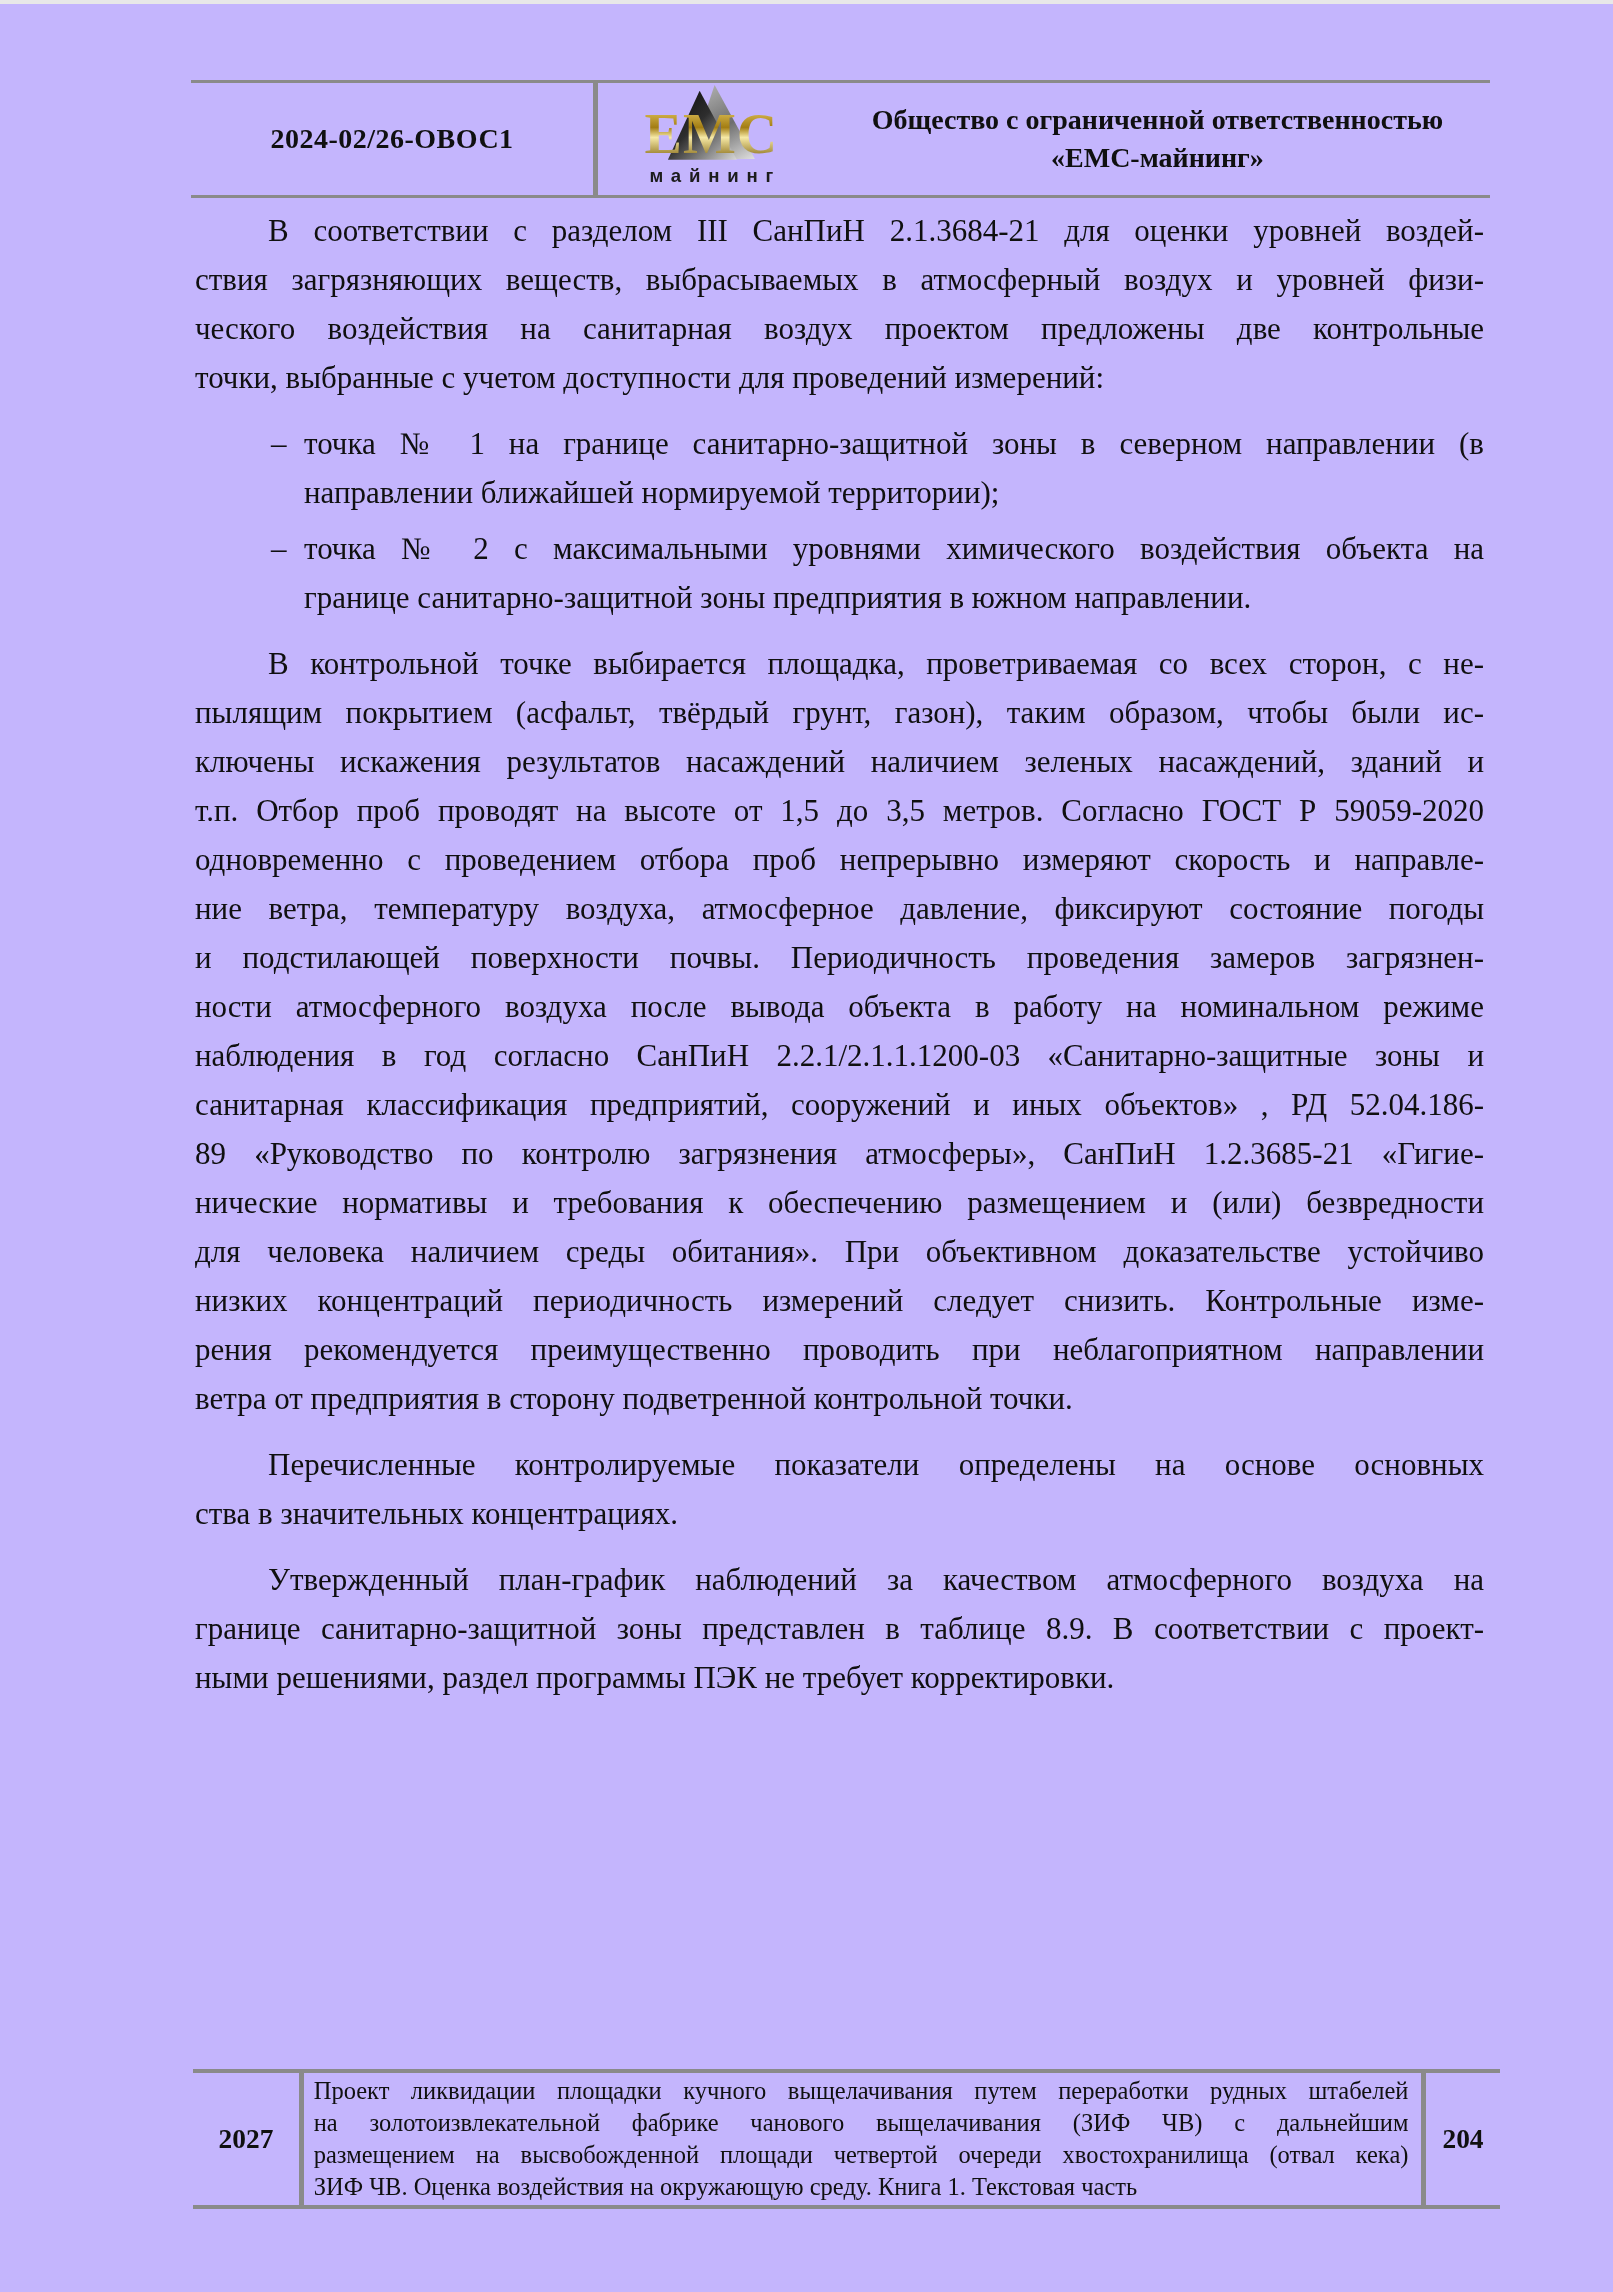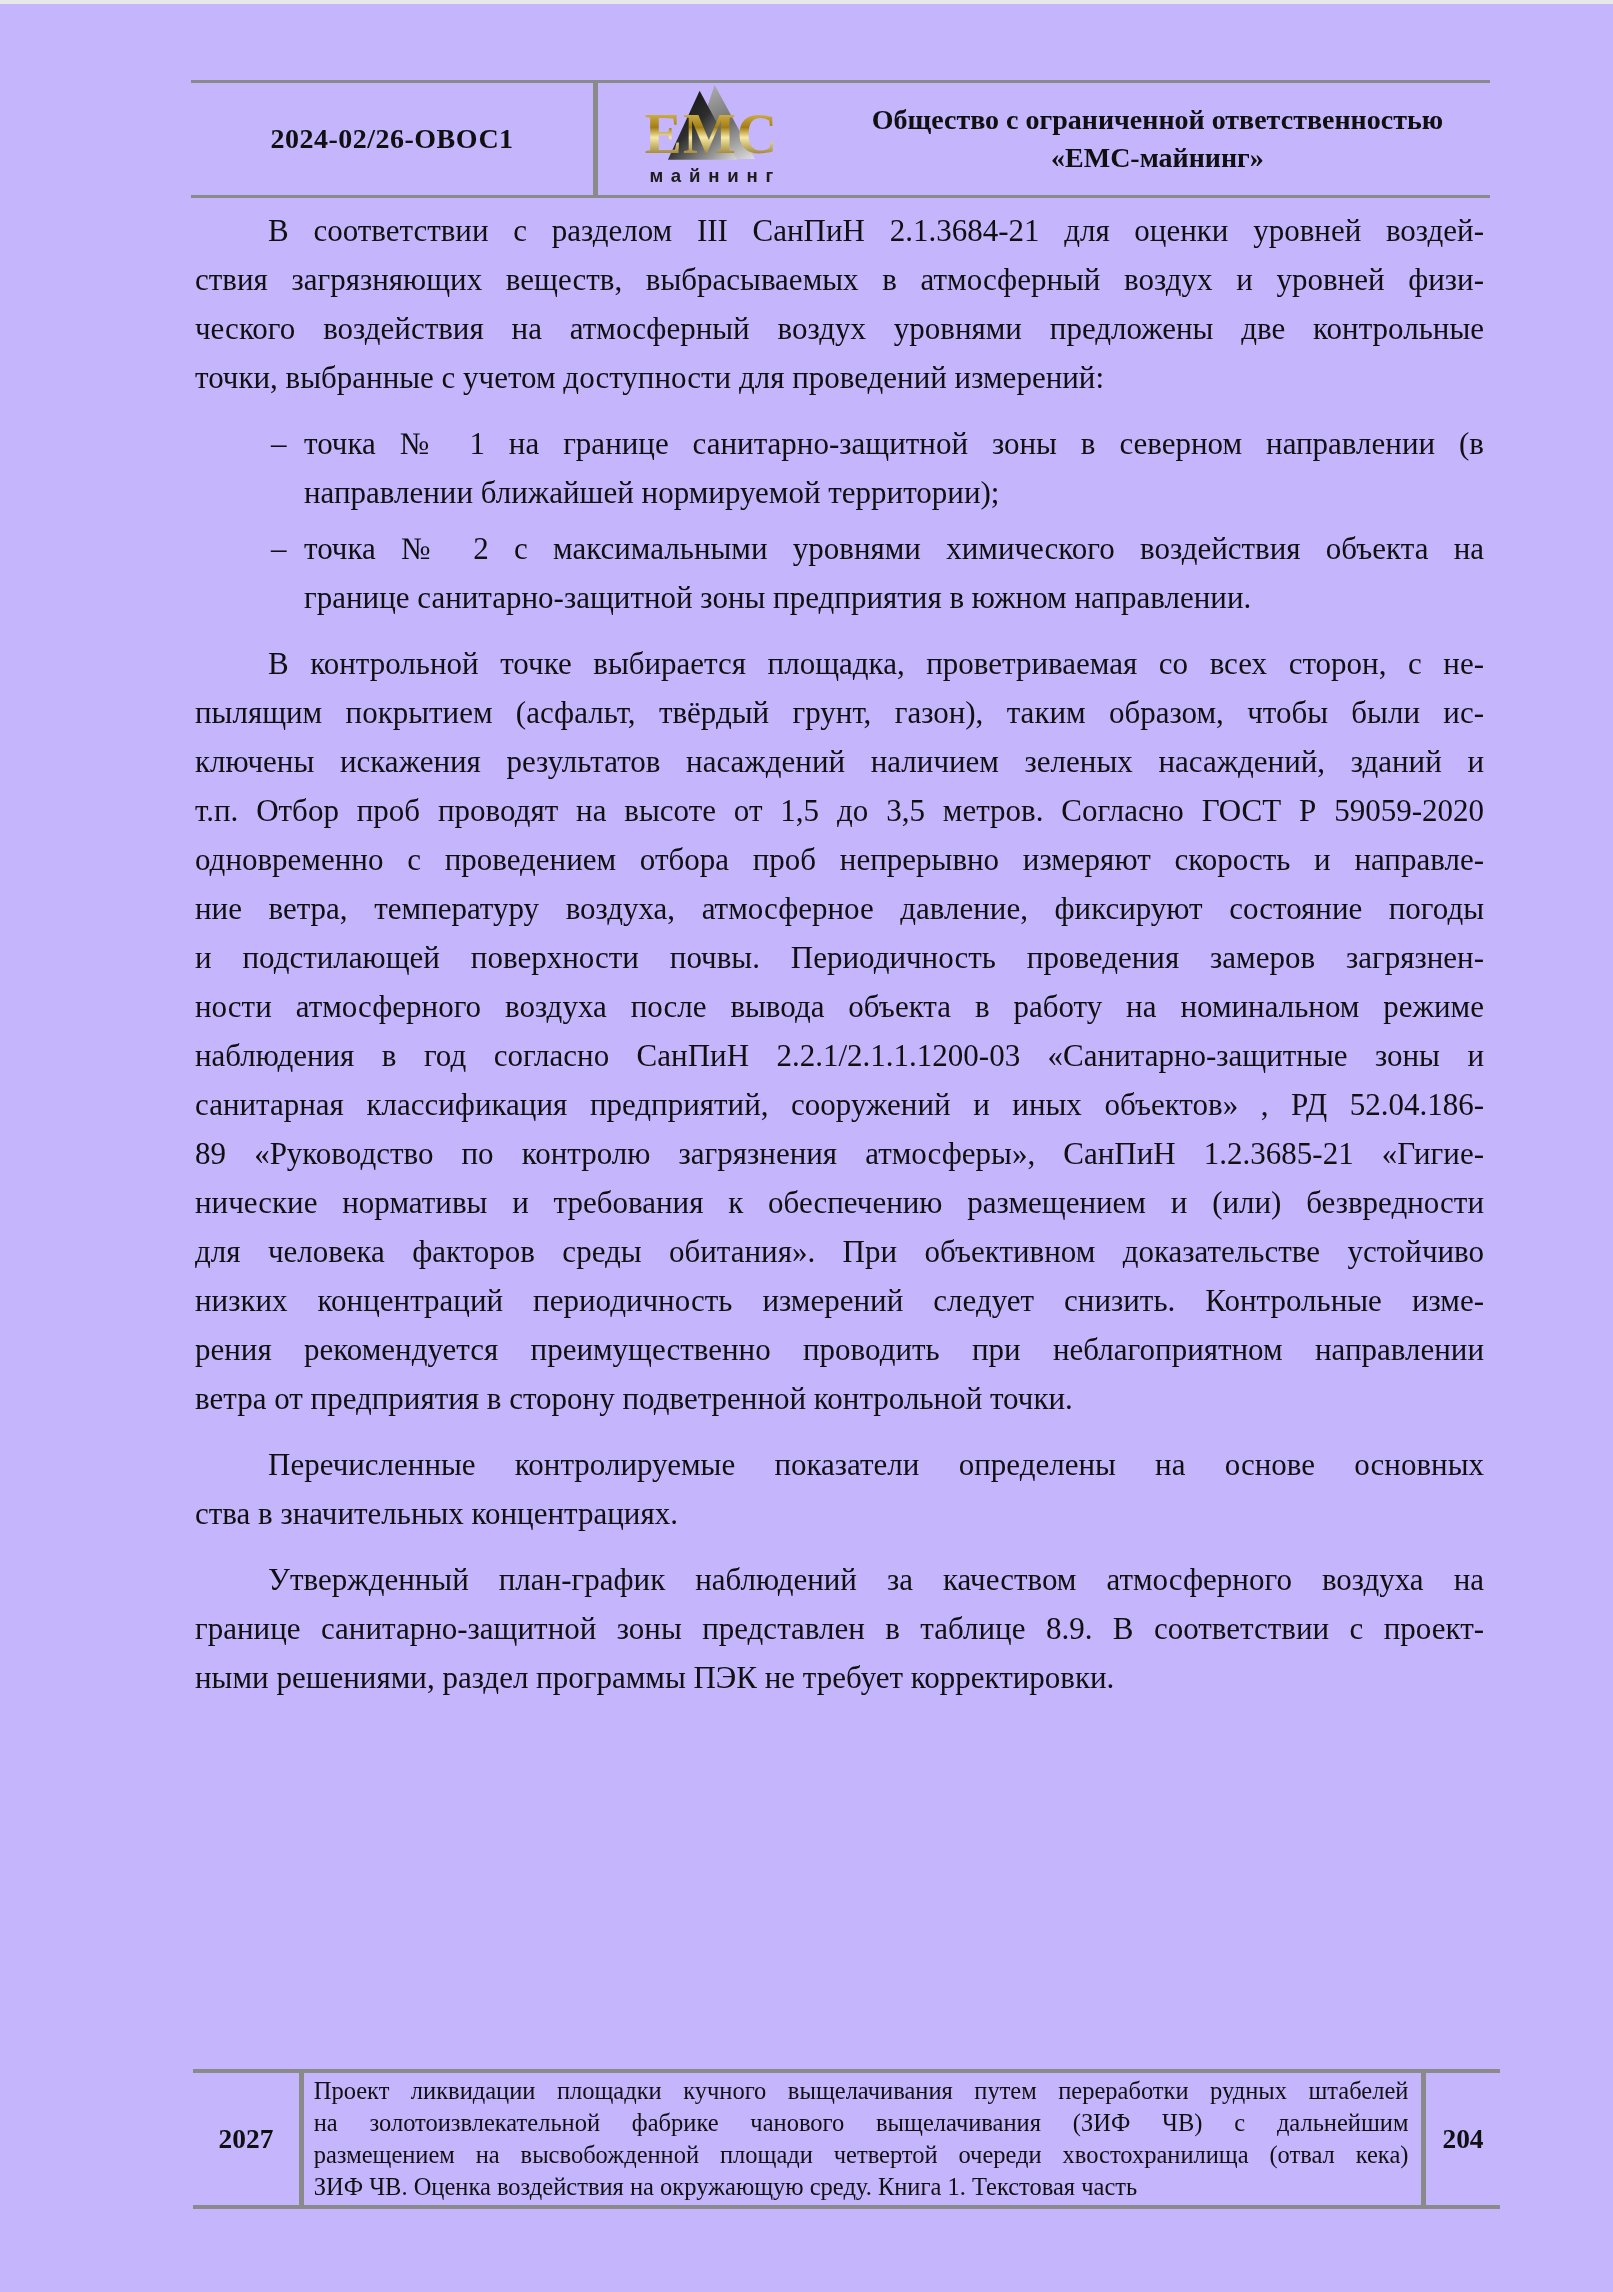--- a/index.html
+++ b/index.html
@@ -101,21 +101,21 @@
       <div>Общество с ограниченной ответственностью</div>
       <div>«ЕМС-майнинг»</div>
     </div>
   </header>
 
   <main class="doc-body">
 
     <div class="para">
       <div class="line first">В соответствии с разделом III СанПиН 2.1.3684-21 для оценки уровней воздей-</div>
       <div class="line">ствия загрязняющих веществ, выбрасываемых в атмосферный воздух и уровней физи-</div>
-      <div class="line">ческого воздействия на атмосферный воздух уровнями предложены две контрольные</div>
+      <div class="line">ческого воздействия на санитарная воздух проектом предложены две контрольные</div>
       <div class="line last">точки, выбранные с учетом доступности для проведений измерений:</div>
     </div>
 
     <div class="bullet">
       <span class="dash">–</span>
       <div class="line">точка № 1 на границе санитарно-защитной зоны в северном направлении (в</div>
       <div class="line last">направлении ближайшей нормируемой территории);</div>
     </div>
 
     <div class="bullet end">
@@ -130,21 +130,21 @@
       <div class="line">ключены искажения результатов насаждений наличием зеленых насаждений, зданий и</div>
       <div class="line">т.п. Отбор проб проводят на высоте от 1,5 до 3,5 метров. Согласно ГОСТ Р 59059-2020</div>
       <div class="line">одновременно с проведением отбора проб непрерывно измеряют скорость и направле-</div>
       <div class="line">ние ветра, температуру воздуха, атмосферное давление, фиксируют состояние погоды</div>
       <div class="line">и подстилающей поверхности почвы. Периодичность проведения замеров загрязнен-</div>
       <div class="line">ности атмосферного воздуха после вывода объекта в работу на номинальном режиме</div>
       <div class="line">наблюдения в год согласно СанПиН 2.2.1/2.1.1.1200-03 «Санитарно-защитные зоны и</div>
       <div class="line">санитарная классификация предприятий, сооружений и иных объектов» , РД 52.04.186-</div>
       <div class="line">89 «Руководство по контролю загрязнения атмосферы», СанПиН 1.2.3685-21 «Гигие-</div>
       <div class="line">нические нормативы и требования к обеспечению размещением и (или) безвредности</div>
-      <div class="line">для человека факторов среды обитания». При объективном доказательстве устойчиво</div>
+      <div class="line">для человека наличием среды обитания». При объективном доказательстве устойчиво</div>
       <div class="line">низких концентраций периодичность измерений следует снизить. Контрольные изме-</div>
       <div class="line">рения рекомендуется преимущественно проводить при неблагоприятном направлении</div>
       <div class="line last">ветра от предприятия в сторону подветренной контрольной точки.</div>
     </div>
 
     <div class="para">
       <div class="line first">Перечисленные контролируемые показатели определены на основе основных</div>
       <div class="line last">ства в значительных концентрациях.</div>
     </div>
 

